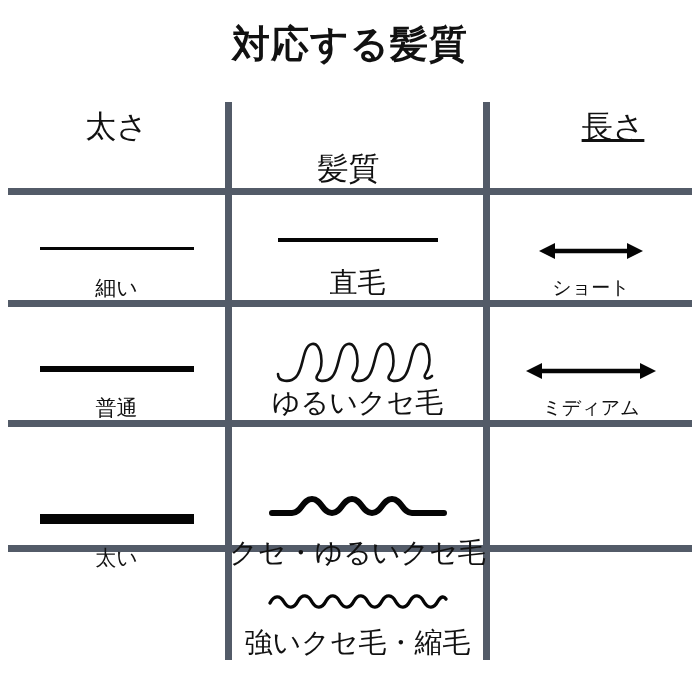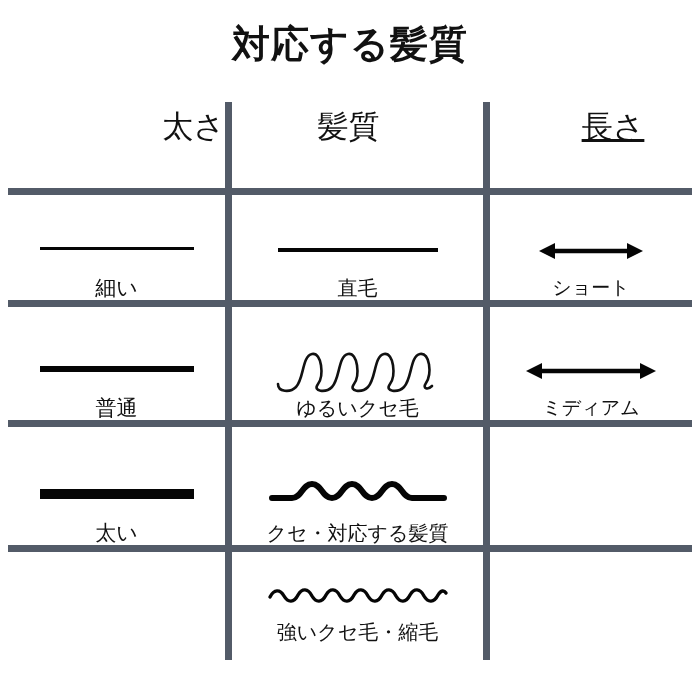--- a/index.html
+++ b/index.html
@@ -61,56 +61,56 @@
   
   .col-header {
     position: absolute;
     top: 108px;
     text-align: center;
     font-size: 31px;
     font-weight: normal;
     color: #111111;
     line-height: 1.25;
   }
-  .col-header.c0 { left: 8px;   width: 217px; text-align: right; }
-  .col-header.c1 { left: 232px; width: 233px; }
+  .col-header.c0 { left: 8px;   width: 217px; }
+  .col-header.c1 { left: 232px; width: 233px; margin-top: 42px; }
   .col-header.c2 { left: 512px; width: 202px; text-decoration: underline; }
 
   
   .cell {
     position: absolute;
     display: flex;
     flex-direction: column;
     align-items: center;
     justify-content: flex-end;
   }
   .cell.c0 { left: 8px;   width: 217px; }
   .cell.c1 { left: 232px; width: 251px; }
   .cell.c2 { left: 490px; width: 202px; }
 
   .cell.r0 { top: 200px; height: 100px; }
   .cell.r1 { top: 312px; height: 108px; }
-  .cell.r2 { top: 432px; height: 113px; }
-  .cell.r3 { top: 541px; height: 103px; }
+  .cell.r2 { top: 457px; height: 113px; }
+  .cell.r3 { top: 557px; height: 103px; }
 
   .glyph-box {
     height: 52px;
     display: flex;
     align-items: center;
     justify-content: center;
     width: 100%;
   }
   .cell-label {
     font-size: 21px;
     color: #111111;
     text-align: center;
     line-height: 1.2;
     white-space: nowrap;
   }
-  .cell.c1 .cell-label { font-size: 20px; }
+  .cell.c1 .cell-label { font-size: 28px; }
   .cell.c2 .cell-label { font-size: 19px; }
 
   
   .bar {
     background: #050505;
     border-radius: 0;
   }
   .bar.thin   { width: 154px; height: 3px; }
   .bar.medium { width: 154px; height: 6px; }
   .bar.thick  { width: 154px; height: 10px; }
@@ -214,21 +214,21 @@
                  L24,20
                  C34,20 34,6 44,6
                  C54,6 54,20 64,20
                  C74,20 74,6 84,6
                  C94,6 94,20 104,20
                  C114,20 114,6 124,6
                  C134,6 134,20 144,20
                  L176,20" fill="none" stroke="#050505" stroke-width="6" stroke-linecap="round"></path>
       </svg>
     </div>
-    <div class="cell-label">クセ・対応する髪質</div>
+    <div class="cell-label">クセ・ゆるいクセ毛</div>
   </div>
 
 
   <div class="cell c1 r3">
     <div class="glyph-box">
       <svg width="182" height="22" viewBox="0 0 182 22">
         <path d="M3,14
                  C7,6 13,6 17,13
                  C21,20 27,20 31,12
                  C35,5 41,5 45,13

